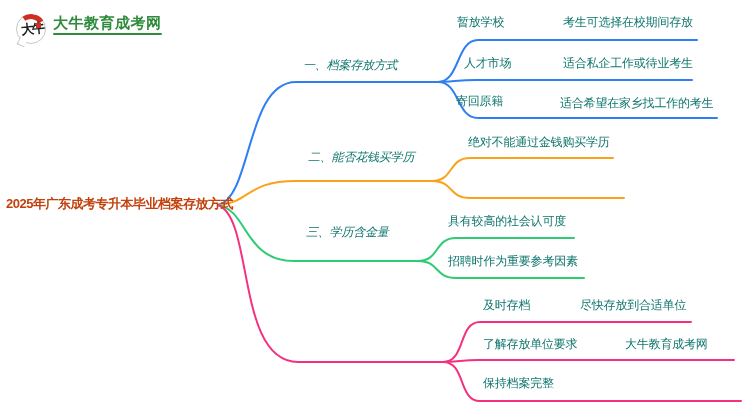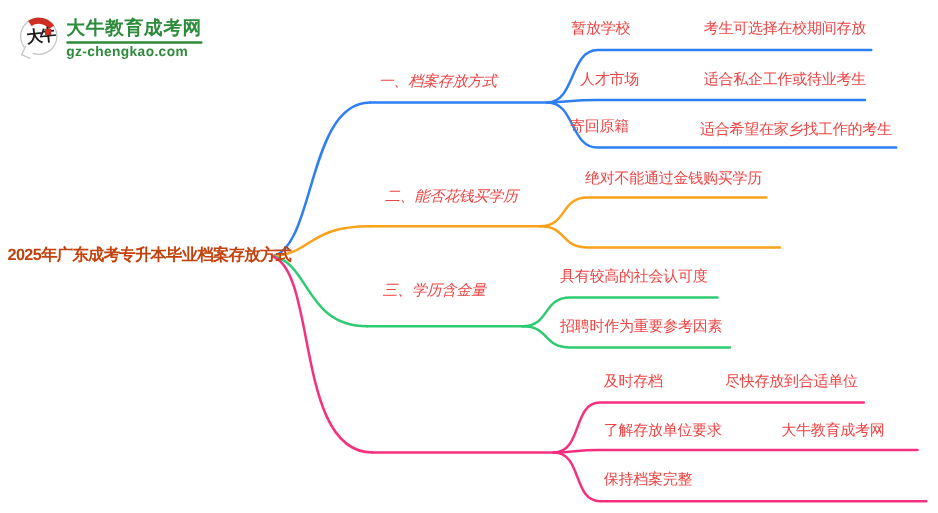--- a/index.html
+++ b/index.html
@@ -1,21 +1,21 @@
 <!DOCTYPE html>
 <html><head>
 <meta charset="utf-8">
 <style>
   html,body{margin:0;padding:0;background:#fff;}
   .stage{
     position:relative;width:750px;height:410px;background:#ffffff;overflow:hidden;
     font-family:"Liberation Sans","DejaVu Sans",sans-serif;color:#3f3f3f;
   }
   .wires{position:absolute;left:0;top:0;}
-  .node{position:absolute;white-space:nowrap;font-size:12px;line-height:16px;color:#ef4444;letter-spacing:-0.2px;}
+  .node{position:absolute;white-space:nowrap;font-size:12px;line-height:16px;color:#0f766e;letter-spacing:-0.2px;}
   .root{font-size:13px;font-weight:600;letter-spacing:-0.5px;color:#c2410c;}
   .blabel{font-size:12px;font-style:italic;}
   
   .logo{position:absolute;left:16px;top:14px;display:flex;align-items:flex-start;gap:7px;text-decoration:none;cursor:pointer;}
   .badge{position:relative;width:30px;height:30px;border:1px solid #c6c6c6;border-radius:50%;background:#fff;box-sizing:border-box;}
   .badge-arc{position:absolute;left:-1px;top:-1px;width:30px;height:30px;box-sizing:border-box;border:5px solid transparent;border-top-color:#cf2e23;border-radius:50%;transform:rotate(10deg);}
   .badge-text{position:absolute;left:0;top:7px;width:30px;text-align:center;font-family:"Liberation Serif","DejaVu Serif",serif;font-weight:bold;font-size:13px;line-height:13px;color:#1d1d1d;transform:rotate(-6deg);letter-spacing:-2px;}
   .badge-seal{position:absolute;right:4px;top:8px;width:5px;height:5px;background:#cf2e23;}
   .badge-tail{position:absolute;left:1px;bottom:-3px;width:7px;height:7px;background:#fff;border-left:1px solid #c6c6c6;border-bottom:1px solid #c6c6c6;transform:rotate(25deg);}
   .logo-col{display:flex;flex-direction:column;}
@@ -60,21 +60,20 @@
   <a class="logo">
     <span class="badge">
       <span class="badge-arc"></span>
       <span class="badge-text">大牛</span>
       <span class="badge-seal"></span>
       <span class="badge-tail"></span>
     </span>
     <span class="logo-col">
       <span class="logo-title">大牛教育成考网</span>
       <span class="logo-divider"></span>
-      <span class="logo-url">gz-chengkao.com</span>
     </span>
   </a>
 
   <div class="node root" style="left:6px;top:196px">2025年广东成考专升本毕业档案存放方式</div>
 
   <div class="node blabel" style="left:303px;top:57px">一、档案存放方式</div>
   <div class="node" style="left:457px;top:14px">暂放学校</div>
   <div class="node" style="left:563px;top:14px">考生可选择在校期间存放</div>
   <div class="node" style="left:464px;top:55px">人才市场</div>
   <div class="node" style="left:563px;top:55px">适合私企工作或待业考生</div>

